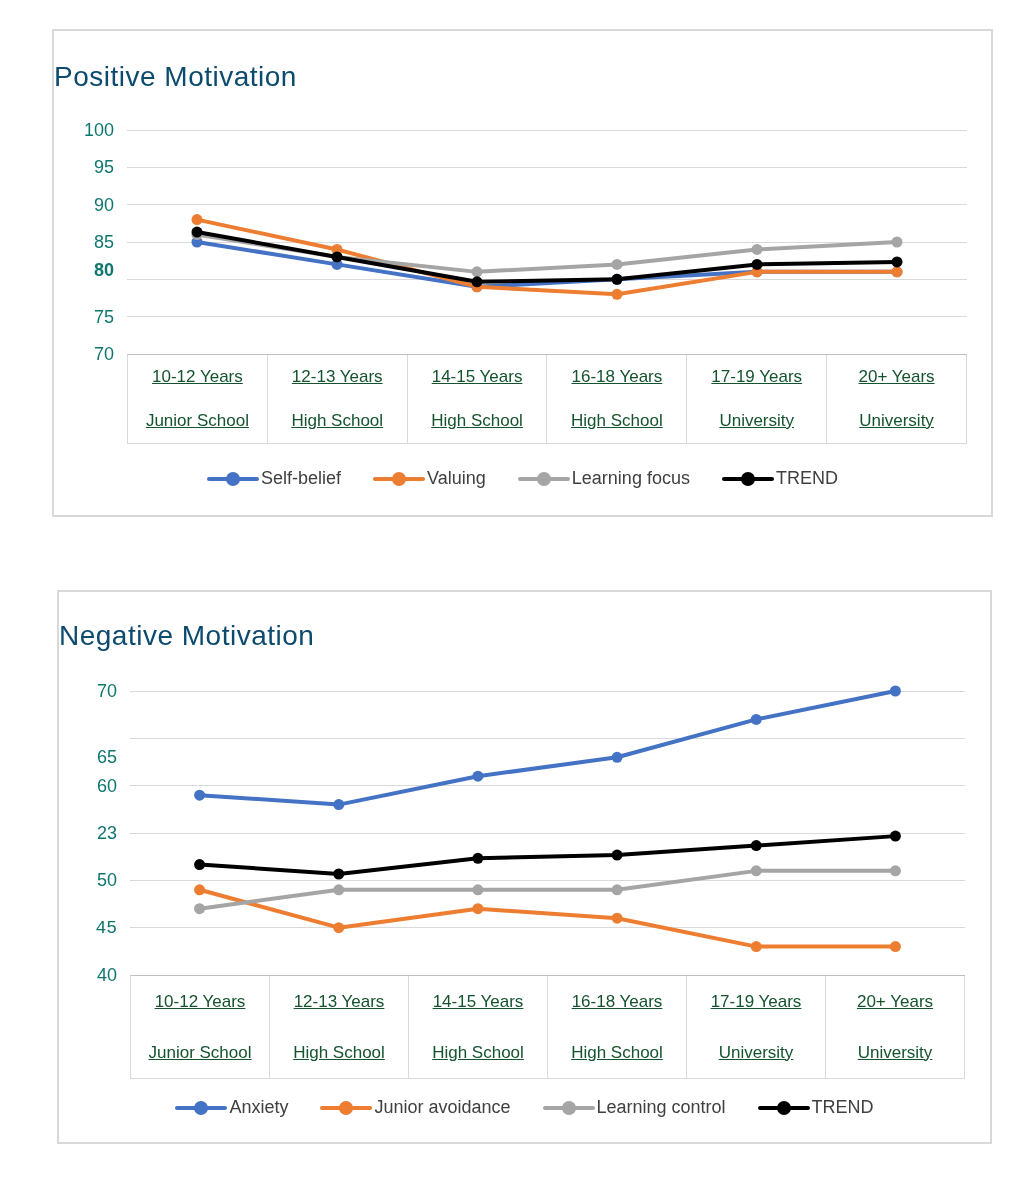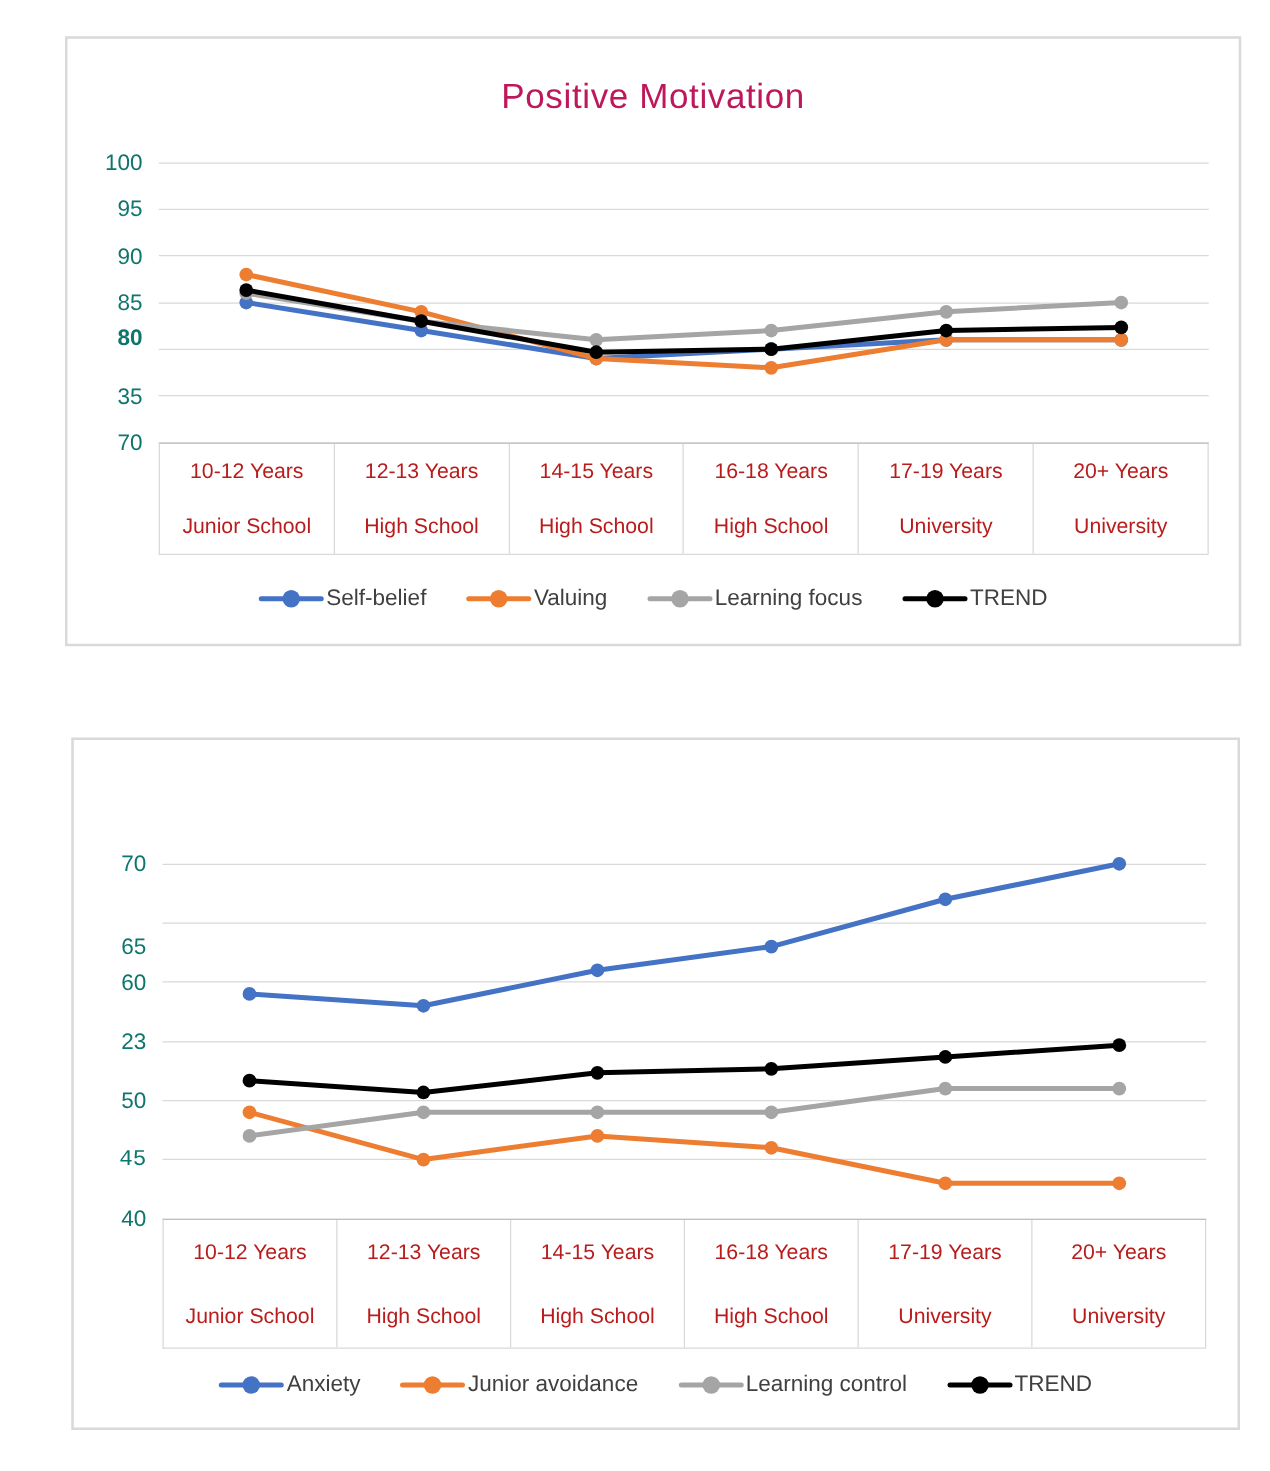--- a/index.html
+++ b/index.html
@@ -1,26 +1,26 @@
 <!DOCTYPE html>
 <html><head>
 <meta charset="utf-8">
 <style>
   html,body{margin:0;padding:0;background:#ffffff;}
   body{font-family:"Liberation Sans", sans-serif;}
   #page{position:relative;width:1016px;height:1177px;background:#ffffff;overflow:hidden;}
   .chart-box{position:absolute;background:#ffffff;border:2px solid #d9d9d9;box-sizing:border-box;}
-  .chart-title{position:absolute;left:0;right:0;text-align:center;font-size:28px;color:#be185d;letter-spacing:0.5px;}
+  .chart-title{position:absolute;left:0;right:0;text-align:left;font-size:28px;color:#0c4a6e;letter-spacing:0.5px;}
   .plot{position:absolute;}
   .gridline{position:absolute;left:0;right:0;height:1px;background:#d9d9d9;}
   .ytick{position:absolute;width:52px;text-align:right;font-size:18px;color:#0f766e;line-height:18px;}
   .plot svg{position:absolute;left:0;top:0;overflow:visible;}
   .cat-table{position:absolute;display:flex;border-top:1px solid #bfbfbf;border-bottom:1px solid #d9d9d9;border-left:1px solid #d9d9d9;box-sizing:border-box;}
   .cat-cell{flex:1 1 0;border-right:1px solid #d9d9d9;display:flex;flex-direction:column;justify-content:space-around;align-items:center;box-sizing:border-box;}
-  .cat-line{font-size:17px;color:#b91c1c;white-space:nowrap;}
+  .cat-line{font-size:17px;color:#14532d;white-space:nowrap;text-decoration:underline;}
   .legend{position:absolute;left:0;right:0;display:flex;justify-content:center;align-items:center;gap:32px;}
   .legend-item{display:flex;align-items:center;}
   .legend-marker{position:relative;width:52px;height:14px;margin-right:2px;}
   .legend-marker .bar{position:absolute;left:0;right:0;top:5px;height:4px;border-radius:2px;}
   .legend-marker .dot{position:absolute;left:19px;top:0;width:14px;height:14px;border-radius:50%;}
   .legend-label{font-size:18px;color:#404040;white-space:nowrap;}
 </style>
 </head>
 <body>
 
@@ -33,21 +33,21 @@
         <div class="ytick" style="left: -65px; top: -9px;">100</div>
         <div class="gridline" style="top: 36.8333px;"></div>
         <div class="ytick" style="left: -65px; top: 28.3333px;">95</div>
         <div class="gridline" style="top: 74.1667px;"></div>
         <div class="ytick" style="left: -65px; top: 65.6667px;">90</div>
         <div class="gridline" style="top: 111.5px;"></div>
         <div class="ytick" style="left: -65px; top: 103px;">85</div>
         <div class="gridline" style="top: 148.833px;"></div>
         <div class="ytick" style="left: -65px; top: 131px; font-weight: bold;">80</div>
         <div class="gridline" style="top: 186.167px;"></div>
-        <div class="ytick" style="left: -65px; top: 177.667px;">35</div>
+        <div class="ytick" style="left: -65px; top: 177.667px;">75</div>
         <div class="gridline" style="top: 223.5px;"></div>
         <div class="ytick" style="left: -65px; top: 215px;">70</div>
         <svg width="840" height="224" viewBox="0 0 840 224">
           <g>
             <polyline points="70,112 210,134.4 350,156.79999999999998 490,149.33333333333331 630,141.86666666666667 770,141.86666666666667" fill="none" stroke="#4472C4" stroke-width="4" stroke-linejoin="round" stroke-linecap="round"></polyline>
             <circle cx="70" cy="112" r="5.5" fill="#4472C4"></circle>
             <circle cx="210" cy="134.4" r="5.5" fill="#4472C4"></circle>
             <circle cx="350" cy="156.79999999999998" r="5.5" fill="#4472C4"></circle>
             <circle cx="490" cy="149.33333333333331" r="5.5" fill="#4472C4"></circle>
             <circle cx="630" cy="141.86666666666667" r="5.5" fill="#4472C4"></circle>
@@ -134,20 +134,21 @@
           <div class="legend-marker">
             <div class="bar" style="background: rgb(0, 0, 0);"></div>
             <div class="dot" style="background: rgb(0, 0, 0);"></div>
           </div>
           <div class="legend-label">TREND</div>
         </div>
       </div>
   </div>
 
   <div class="chart-box" id="chart1" style="left:57px;top:590px;width:935px;height:554px;">
+    <div class="chart-title" style="top:28px;">Negative Motivation</div>
     <div class="plot" style="left:71px;top:99px;width:835px;height:284px;">
         <div class="gridline" style="top: -0.5px;"></div>
         <div class="ytick" style="left: -65px; top: -9px;">70</div>
         <div class="gridline" style="top: 46.8333px;"></div>
         <div class="ytick" style="left: -65px; top: 38.3333px; margin-top: 19px;">65</div>
         <div class="gridline" style="top: 94.1667px;"></div>
         <div class="ytick" style="left: -65px; top: 85.6667px;">60</div>
         <div class="gridline" style="top: 141.5px;"></div>
         <div class="ytick" style="left: -65px; top: 133px;">23</div>
         <div class="gridline" style="top: 188.833px;"></div>

